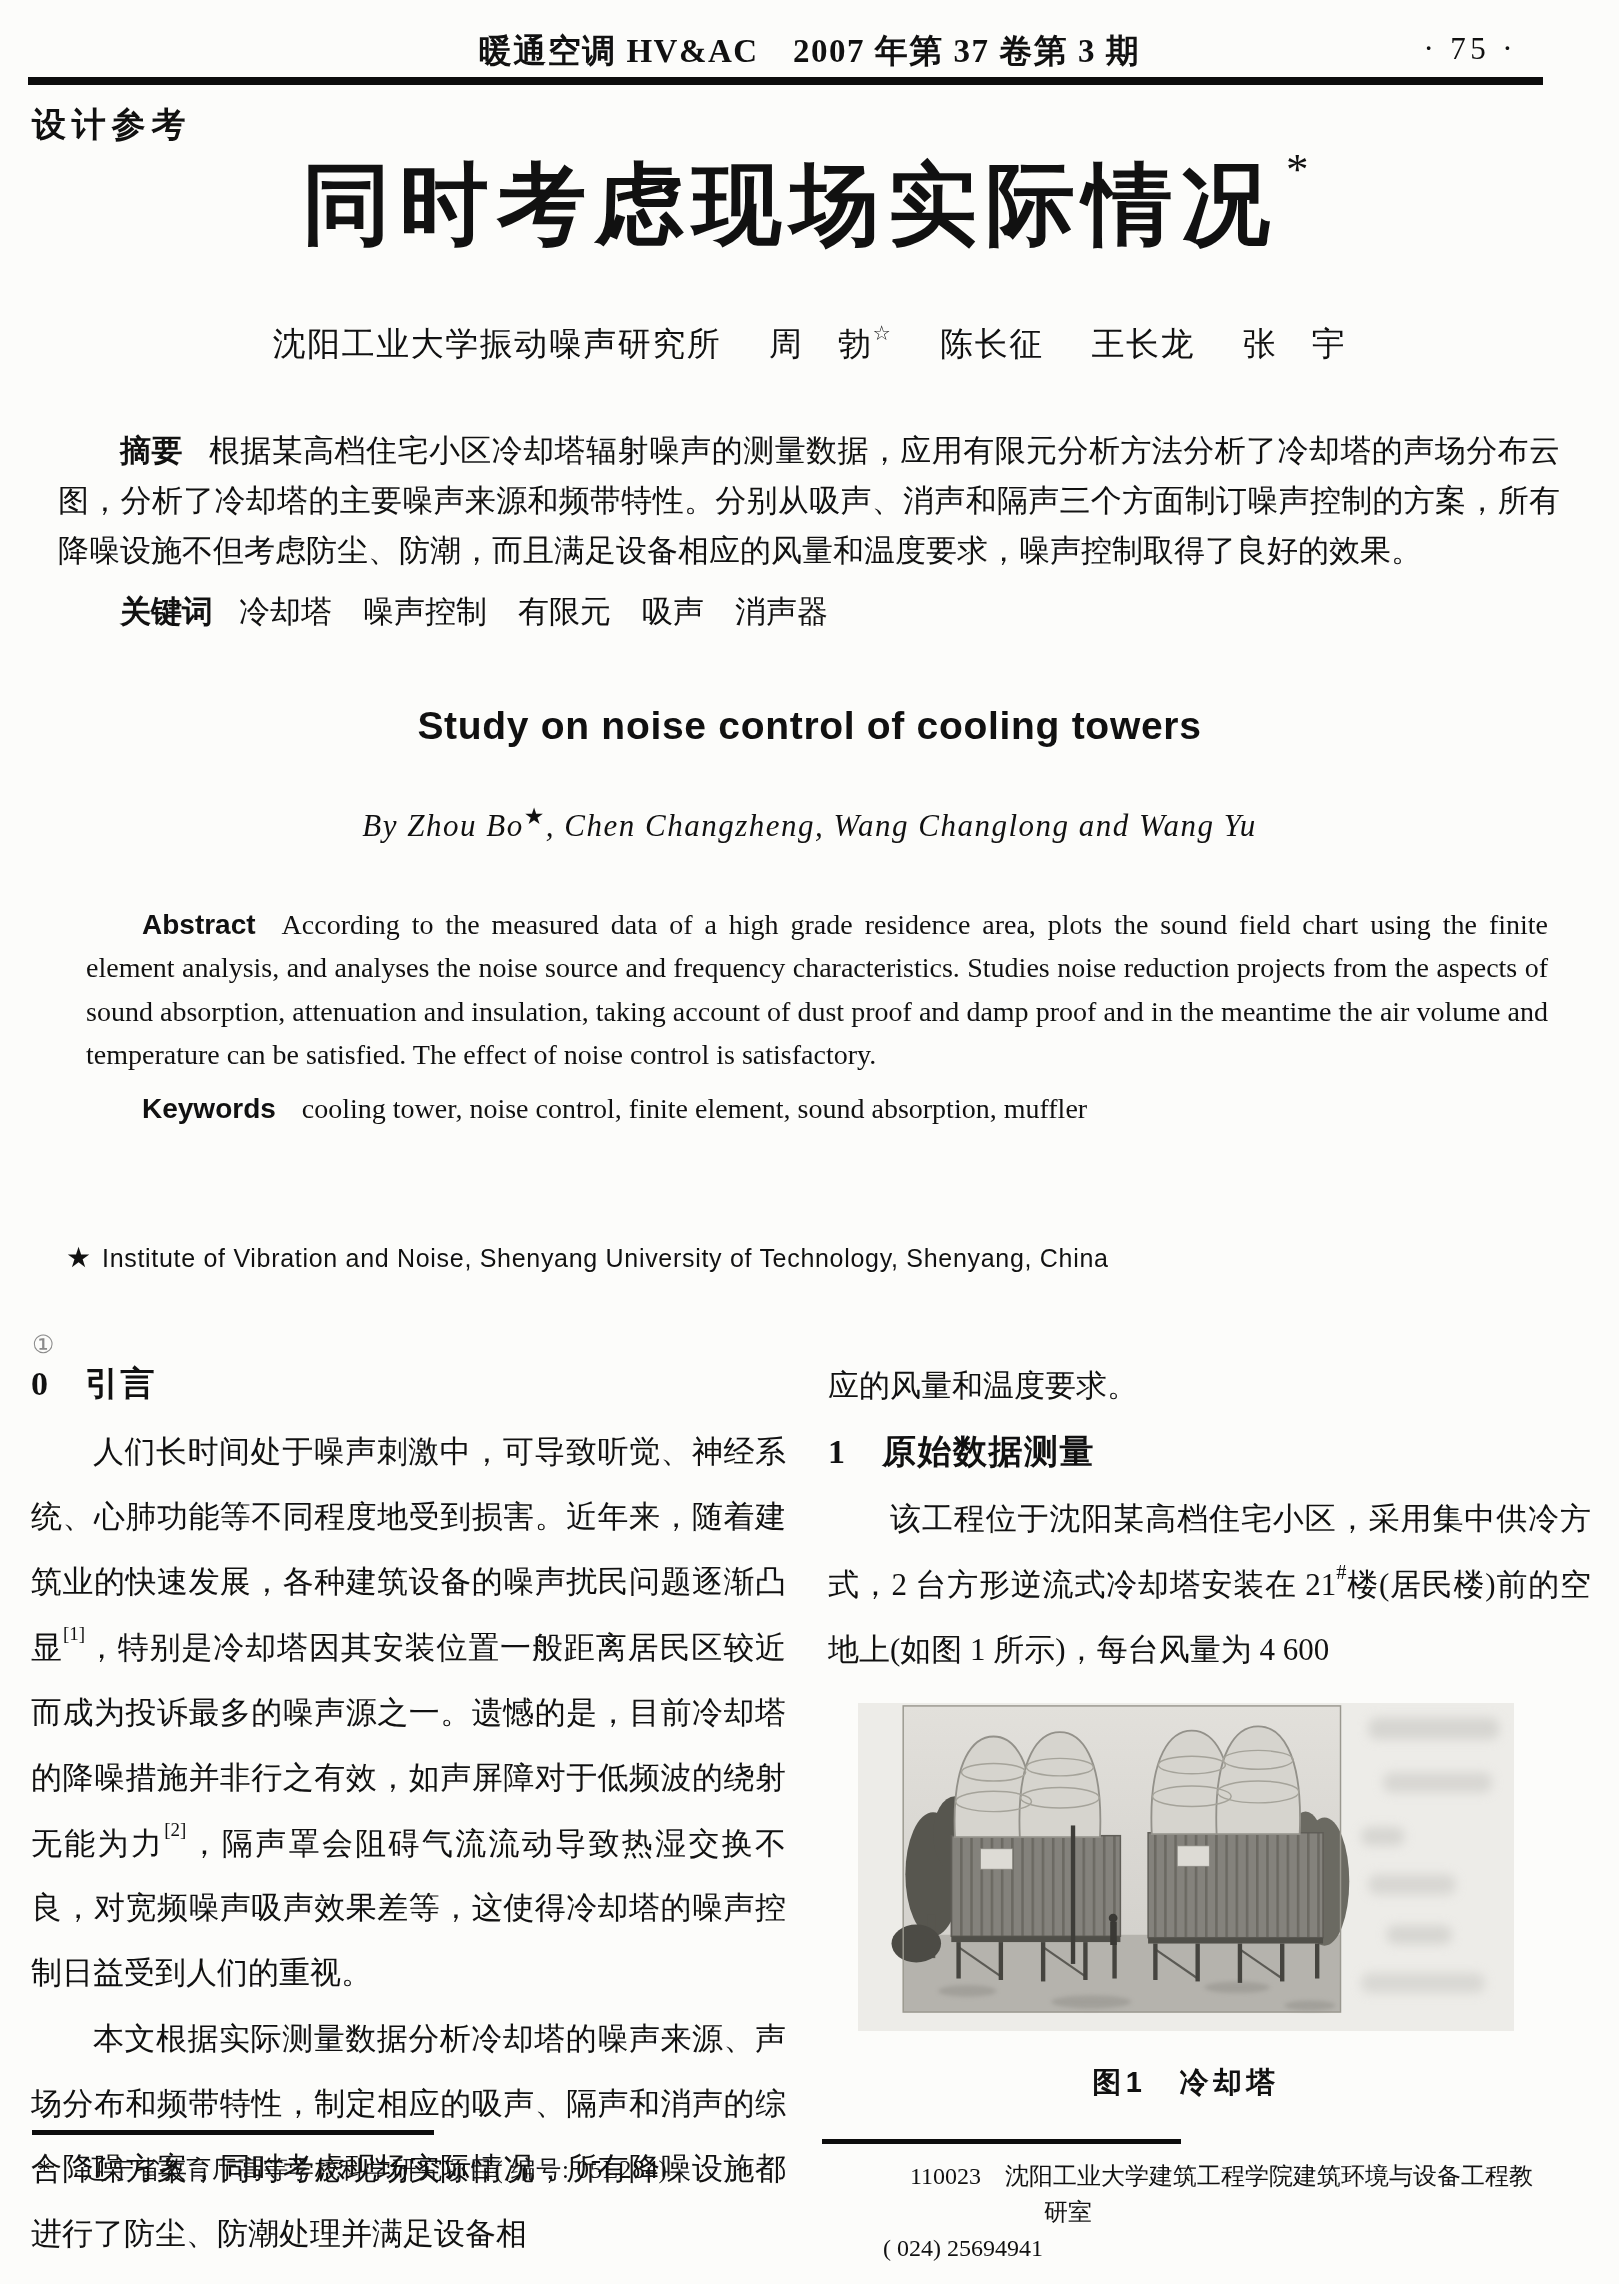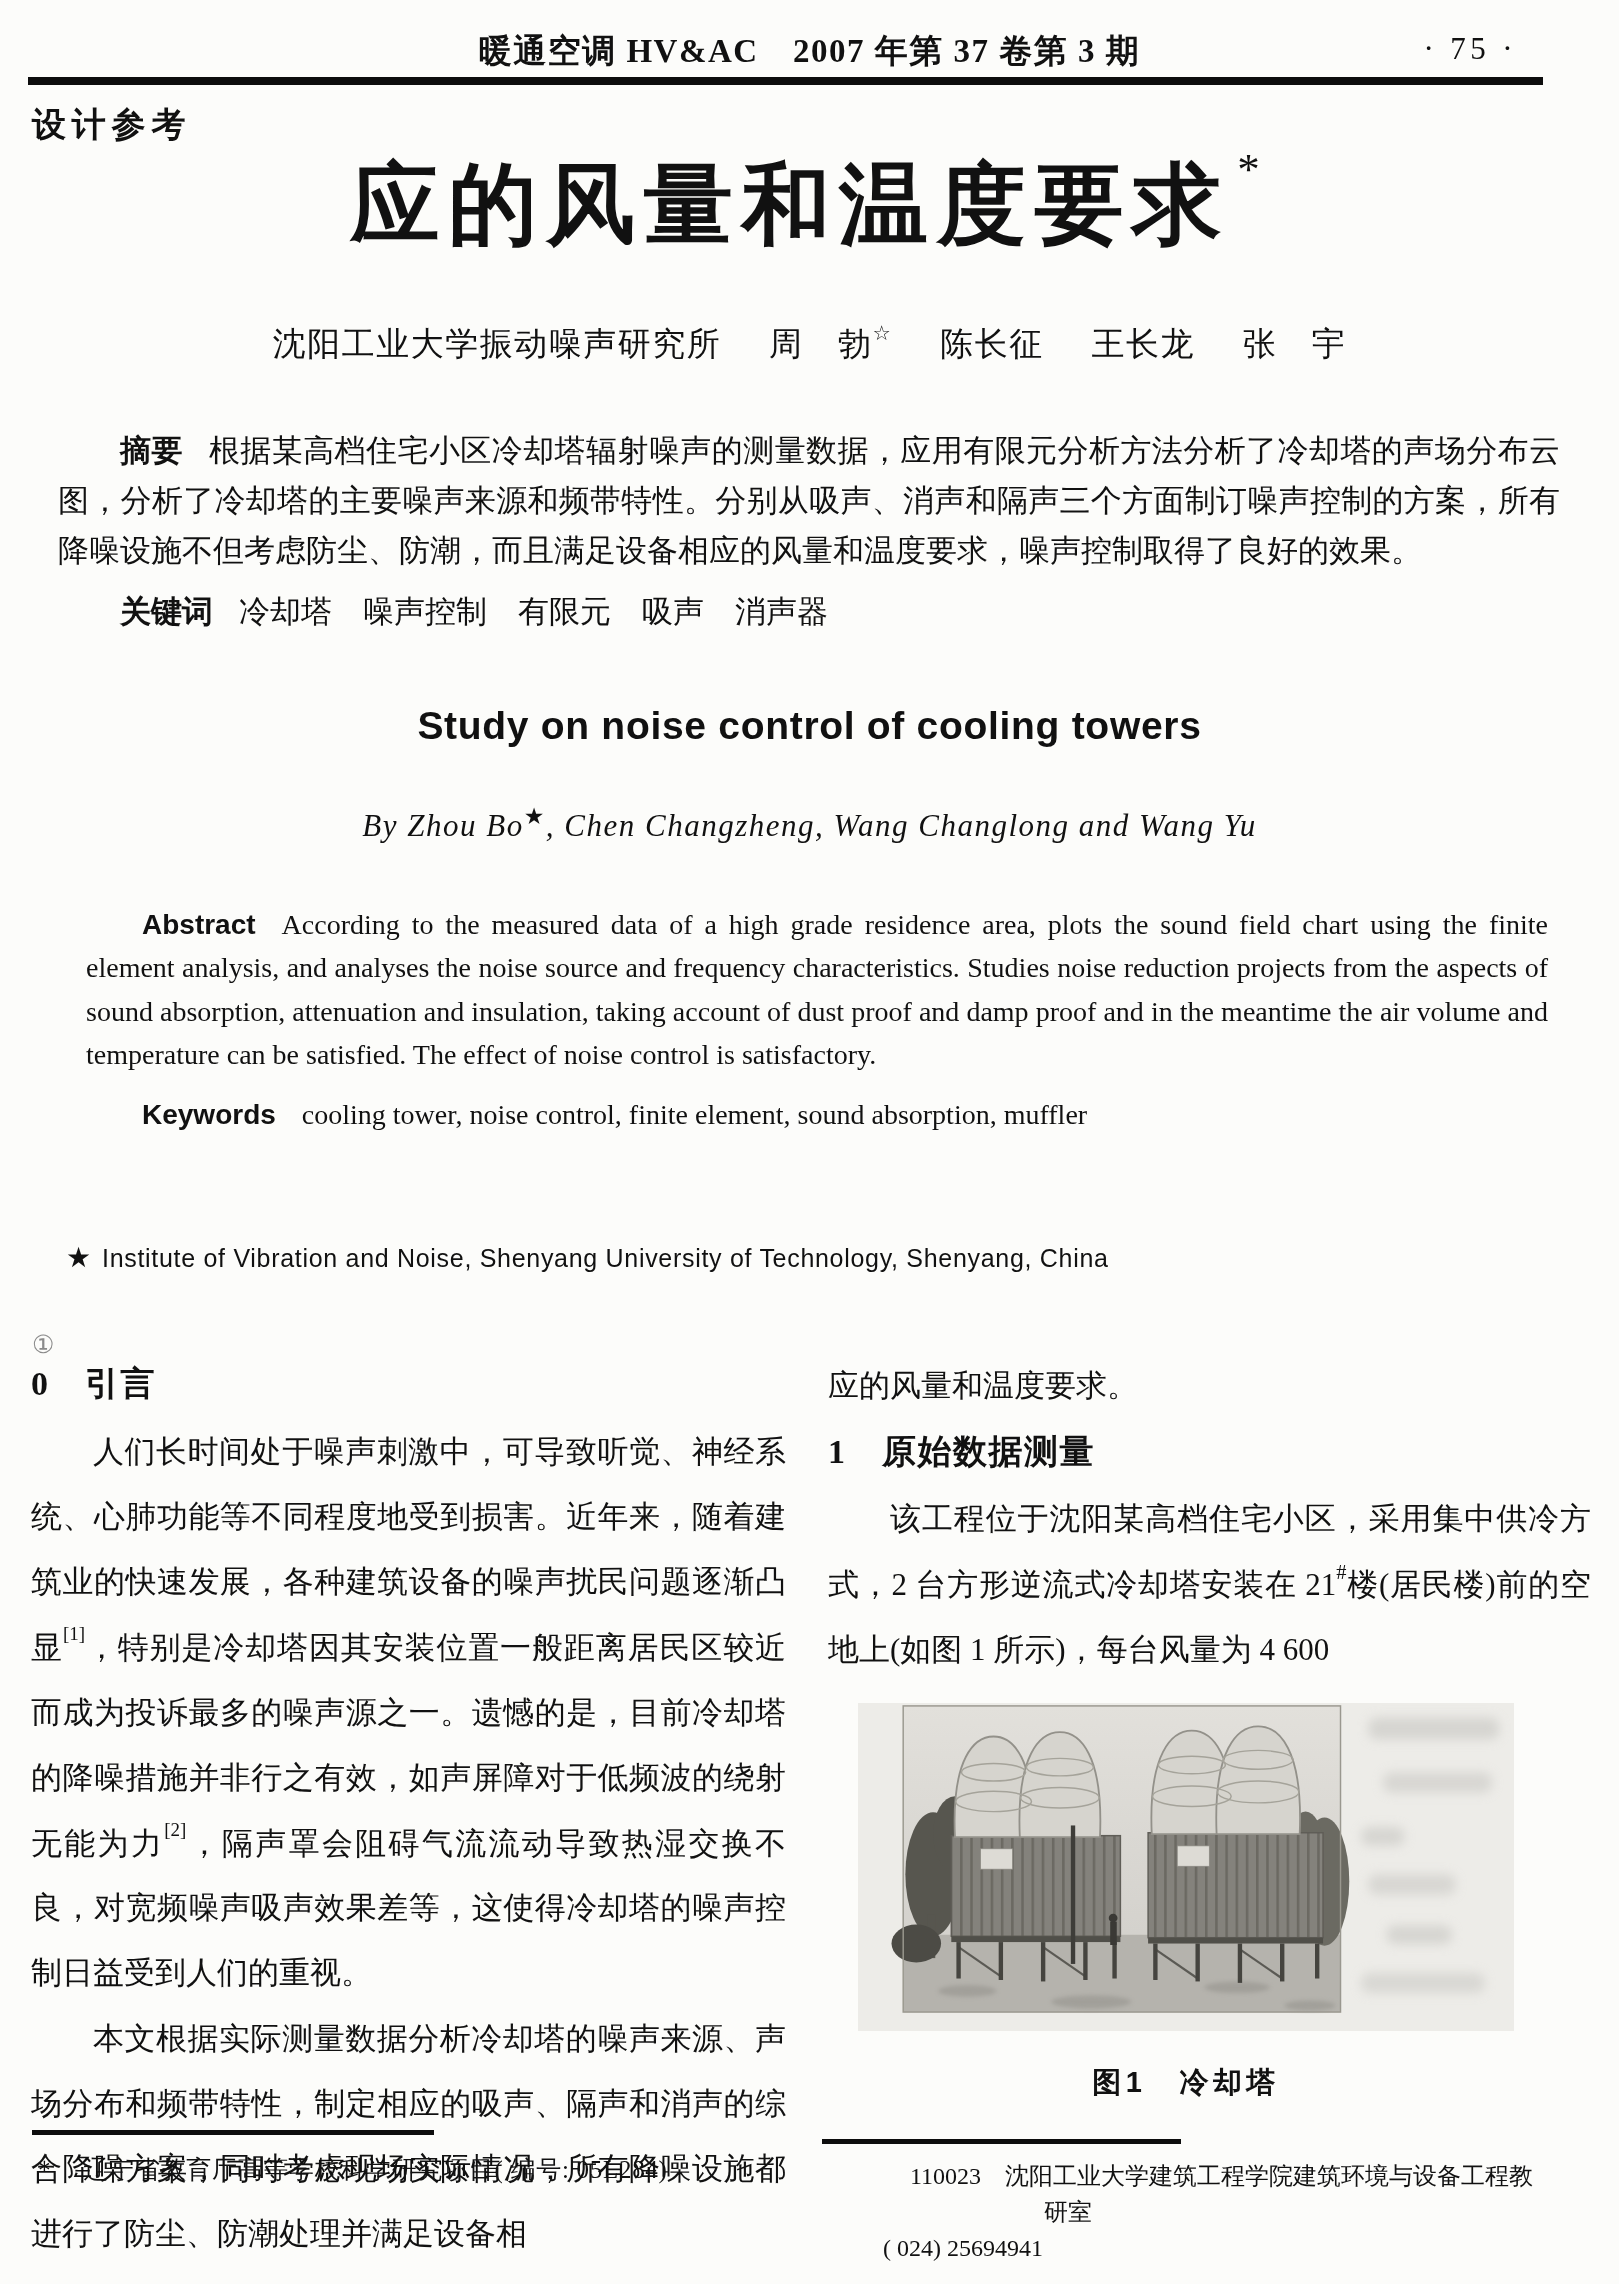--- a/index.html
+++ b/index.html
@@ -51,21 +51,21 @@
   .byline-en {
     position:absolute; top:803px; left:0; width:100%;
     text-align:center; font-style:italic; font-size:31px; letter-spacing:1.5px;
   }
   .byline-en sup { font-size:23px; vertical-align:11.7px; font-style:normal; }
   .en-abstract {
     position:absolute; top:903px; left:86px; width:1462px;
     font-size:28px; line-height:1.55; text-align:justify;
   }
   .en-abstract p { margin:0; text-indent:2em; }
-  .en-abstract .kw { margin-top:16px; }
+  .en-abstract .kw { margin-top:10px; }
   .affiliation {
     position:absolute; top:1193px; left:66px; font-size:25px;
     font-family:"Liberation Sans", sans-serif; letter-spacing:0.7px;margin-top:48px;
   }
   .affiliation .star-solid { font-size:28px; margin-right:10.2px; }
   
   .margin-mark {
     position:absolute; top:1330px; left:32px; font-size:25px; color:#8a8a8a;
   }
   .col { position:absolute; font-size:31px; line-height:2.1; text-align:justify; }
@@ -112,21 +112,21 @@
 <body>
 
 <div class="page">
 
   <div class="header-line">暖通空调 HV&amp;AC　2007 年第 37 卷第 3 期</div>
   <div class="page-no">· 75 ·</div>
   <div class="top-rule"></div>
 
   <div class="column-label">设计参考</div>
 
-  <h1 class="title-cn"><span>应的风量和温度要求</span><span class="title-star">*</span></h1>
+  <h1 class="title-cn"><span>同时考虑现场实际情况</span><span class="title-star">*</span></h1>
 
   <div class="authors">
     <span>沈阳工业大学振动噪声研究所</span><span class="gap"></span>
     <span>周　勃</span><sup>☆</sup><span class="gap"></span>
     <span>陈长征</span><span class="gap"></span>
     <span>王长龙</span><span class="gap"></span>
     <span>张　宇</span>
   </div>
 
   <div class="cn-abstract">

